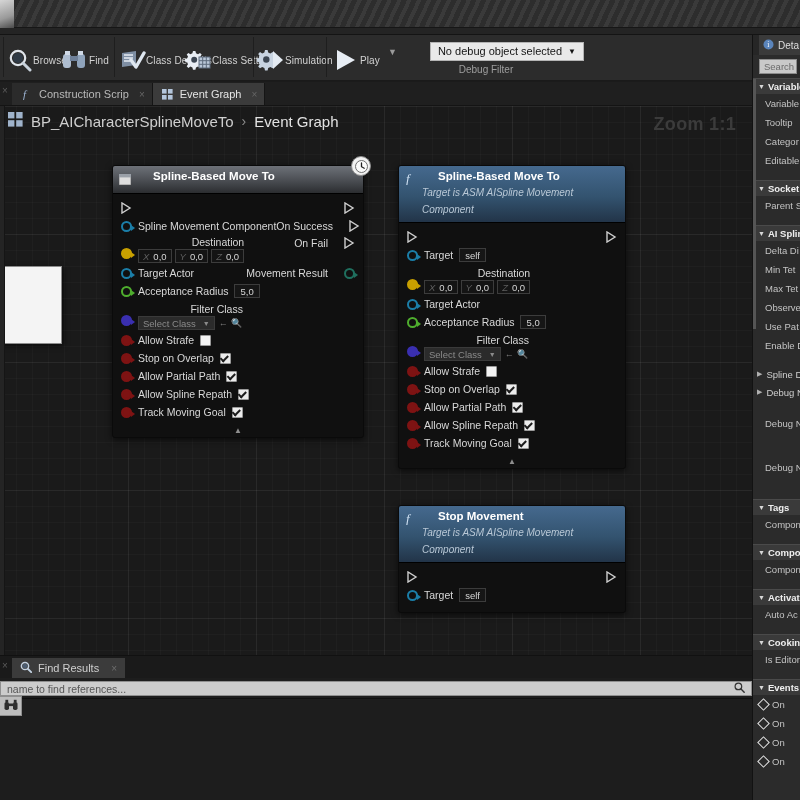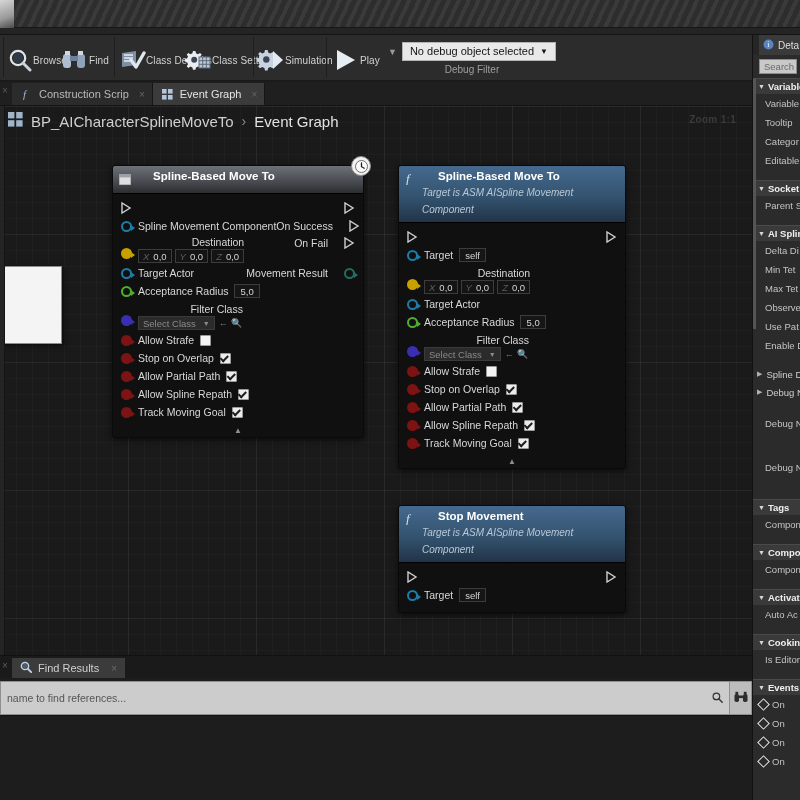--- a/index.html
+++ b/index.html
@@ -52,20 +52,21 @@
     display: flex; flex-direction: column; align-items: center;
     margin-left: 6px; padding-top: 7px;
   }
   .dbg-row { display: flex; align-items: center; gap: 5px; }
   .dbg-caret { color: #9a9a9a; font-size: 9px; }
   .dbg-combo {
     background: #e9e9e9; color: #141414; font-size: 11px;
     padding: 2px 7px 3px 7px; border: 1px solid #b4b4b4;
     display: flex; align-items: center; gap: 6px; cursor: pointer;
     white-space: nowrap;
+    margin-left: 28px;
   }
   .dbg-combo .ca { font-size: 8px; }
   .dbg-cap { font-size: 10px; color: #9f9f9f; margin-top: 3px; }
 
   
   .tabstrip {
     position: absolute; left: 0; top: 82px; width: 752px; height: 24px;
     background: #1f1f1f; display: flex; align-items: flex-end;
     border-bottom: 1px solid #141414;
   }
@@ -97,21 +98,21 @@
   }
   .breadcrumb {
     position: absolute; left: 8px; top: 6px;
     display: flex; align-items: center; gap: 8px;
     font-size: 15px; color: #cfcfcf;
   }
   .bc-sep { color: #8e8e8e; font-size: 14px; }
   .bc-sub { color: #e2e2e2; }
   .zoomlbl {
     position: absolute; right: 16px; top: 8px;
-    font-size: 10px; color: #3b3b3b; font-weight: bold; letter-spacing: .3px;
+    font-size: 18px; color: #3b3b3b; font-weight: bold; letter-spacing: .3px;
   }
   .watermark {
     position: absolute; right: 10px; bottom: 26px;
     font-size: 40px; font-weight: bold; color: #303030;
     letter-spacing: 1px; user-select: none;
   }
 
   
   .node {
     position: absolute;
@@ -219,22 +220,23 @@
   .find-tabs .lead::after {
     content: "×"; position: absolute; left: 2px; top: 4px; color: #5a5a5a; font-size: 10px;
   }
   .ftab {
     height: 20px; display: flex; align-items: center; gap: 6px;
     padding: 0 8px; font-size: 11px; color: #cfcfcf;
     background: #3b3b3b; cursor: pointer;
   }
   .ftab .x { color: #6d6d6d; font-size: 10px; margin-left: 6px; }
   .findbar {
-    margin: 3px 0 0 0; height: 34px; display: flex; align-items: stretch;
+    margin: 3px 0 0 0; height: 17px; display: flex; align-items: stretch;
     background: #1d1d1d;
+    flex-direction: column;
   }
   .find-input {
     flex: 1; background: #cccccc; border: 1px solid #8f8f8f;
     font-size: 10.5px; color: #555; display: flex; align-items: center;
     padding: 0 6px; position: relative;
   }
   .find-input .mag { margin-left: auto; color: #3a3a3a; font-size: 11px; }
   .find-btn {
     width: 22px; background: #bdbdbd; border: 1px solid #8f8f8f; border-left: none;
     display: flex; align-items: center; justify-content: center; cursor: pointer;

